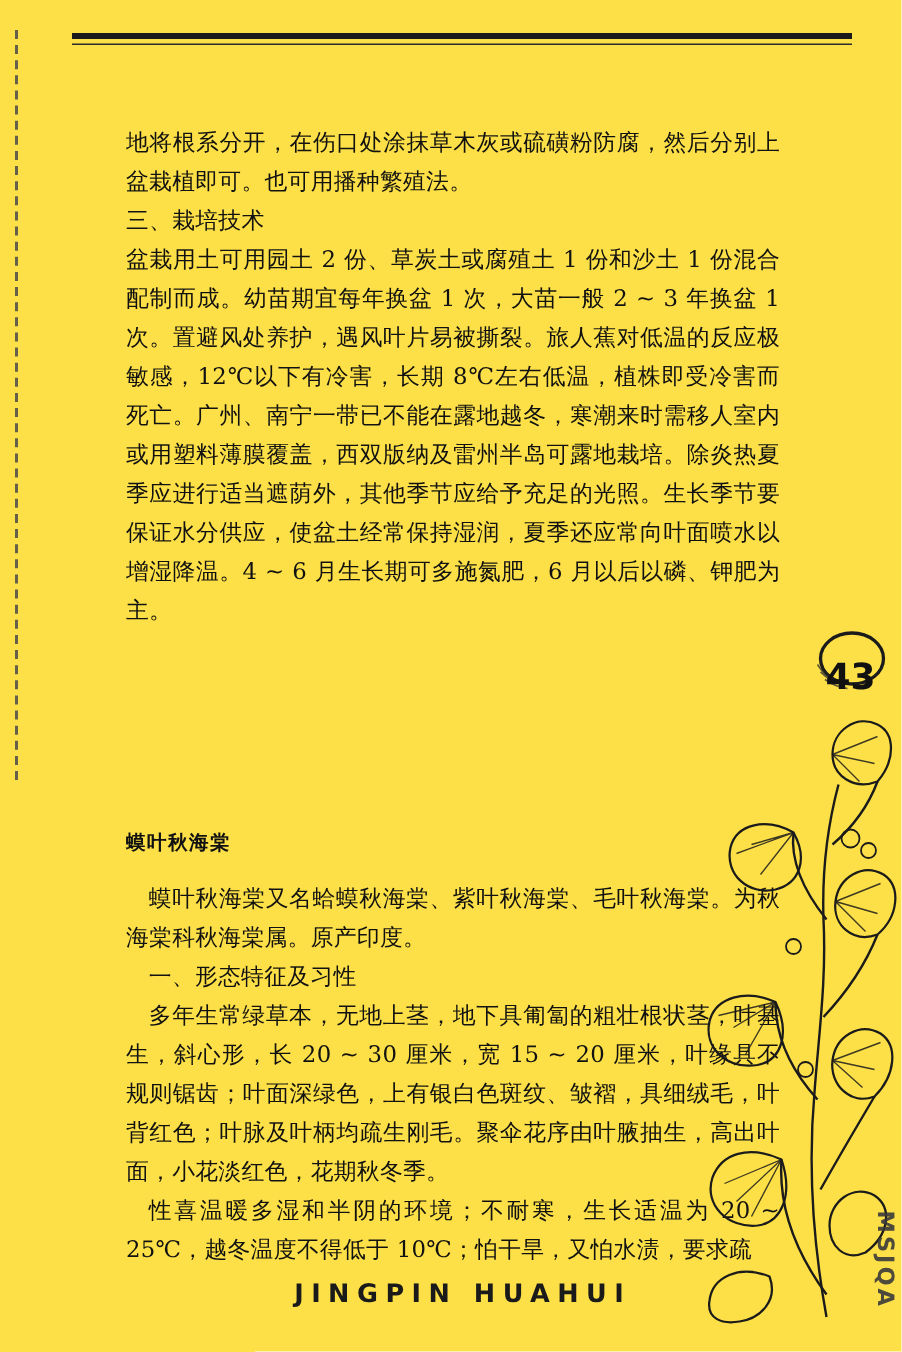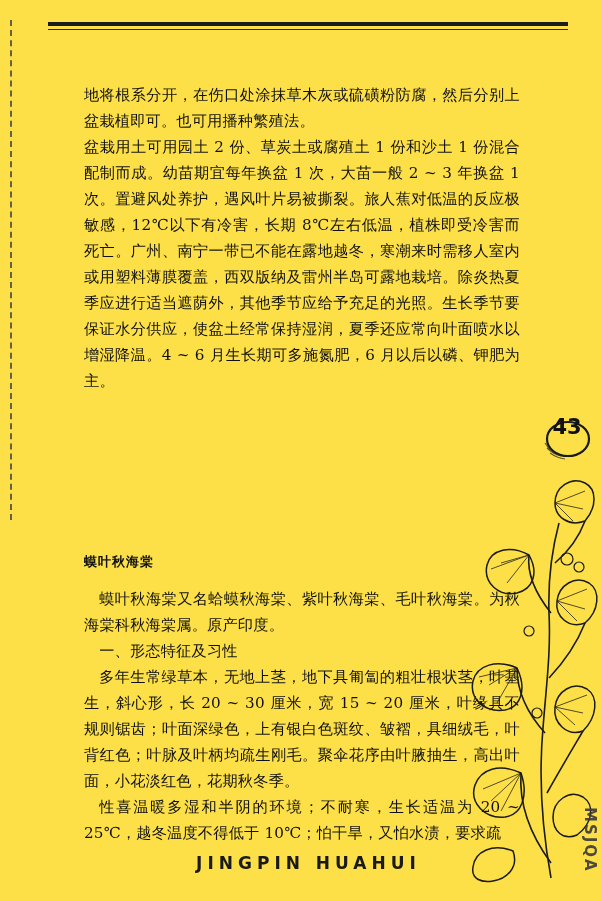--- a/index.html
+++ b/index.html
@@ -93,24 +93,24 @@
 
   
   .page-number {
     position: absolute;
     right: 8px;
     top: 415px;
     width: 52px;
     height: 50px;
     font-family: "DejaVu Sans", "Liberation Sans", sans-serif;
     font-weight: bold;
-    font-size: 21px;
+    font-size: 24px;
     color: #111;
     display: flex;
-    align-items: flex-start;
+    align-items: flex-end;
     justify-content: center;
   }
 
   
   .footer {
     position: absolute;
     left: 16px;
     right: 0;
     bottom: 28px;
     text-align: center;
@@ -149,20 +149,21 @@
 </head>
 <body>
 
 <div class="page">
 
   <div class="binding-rule"></div>
   <div class="top-rule"></div>
 
   <div class="body-text">
     <p class="indent1">地将根系分开，在伤口处涂抹草木灰或硫磺粉防腐，然后分别上盆栽植即可。也可用播种繁殖法。</p>
+    <p class="heading-inline">三、栽培技术</p>
     <p class="indent1">盆栽用土可用园土 2 份、草炭土或腐殖土 1 份和沙土 1 份混合配制而成。幼苗期宜每年换盆 1 次，大苗一般 2 ~ 3 年换盆 1 次。置避风处养护，遇风叶片易被撕裂。旅人蕉对低温的反应极敏感，12℃以下有冷害，长期 8℃左右低温，植株即受冷害而死亡。广州、南宁一带已不能在露地越冬，寒潮来时需移人室内或用塑料薄膜覆盖，西双版纳及雷州半岛可露地栽培。除炎热夏季应进行适当遮荫外，其他季节应给予充足的光照。生长季节要保证水分供应，使盆土经常保持湿润，夏季还应常向叶面喷水以增湿降温。4 ~ 6 月生长期可多施氮肥，6 月以后以磷、钾肥为主。</p>
   </div>
 
   <div class="page-number">
     <svg width="52" height="50" viewBox="0 0 52 50" style="position:absolute;left:0;top:0">
       <ellipse cx="27" cy="24" rx="21" ry="17" fill="none" stroke="#1b1b1b" stroke-width="2.2"></ellipse>
       <path d="M6 33 q6 6 14 8 M9 38 q7 5 15 6 M4 28 q5 8 12 12" fill="none" stroke="#2b2b2b" stroke-width="1.1" opacity="0.75"></path>
     </svg>
     <span style="position:relative">43</span>
   </div>

